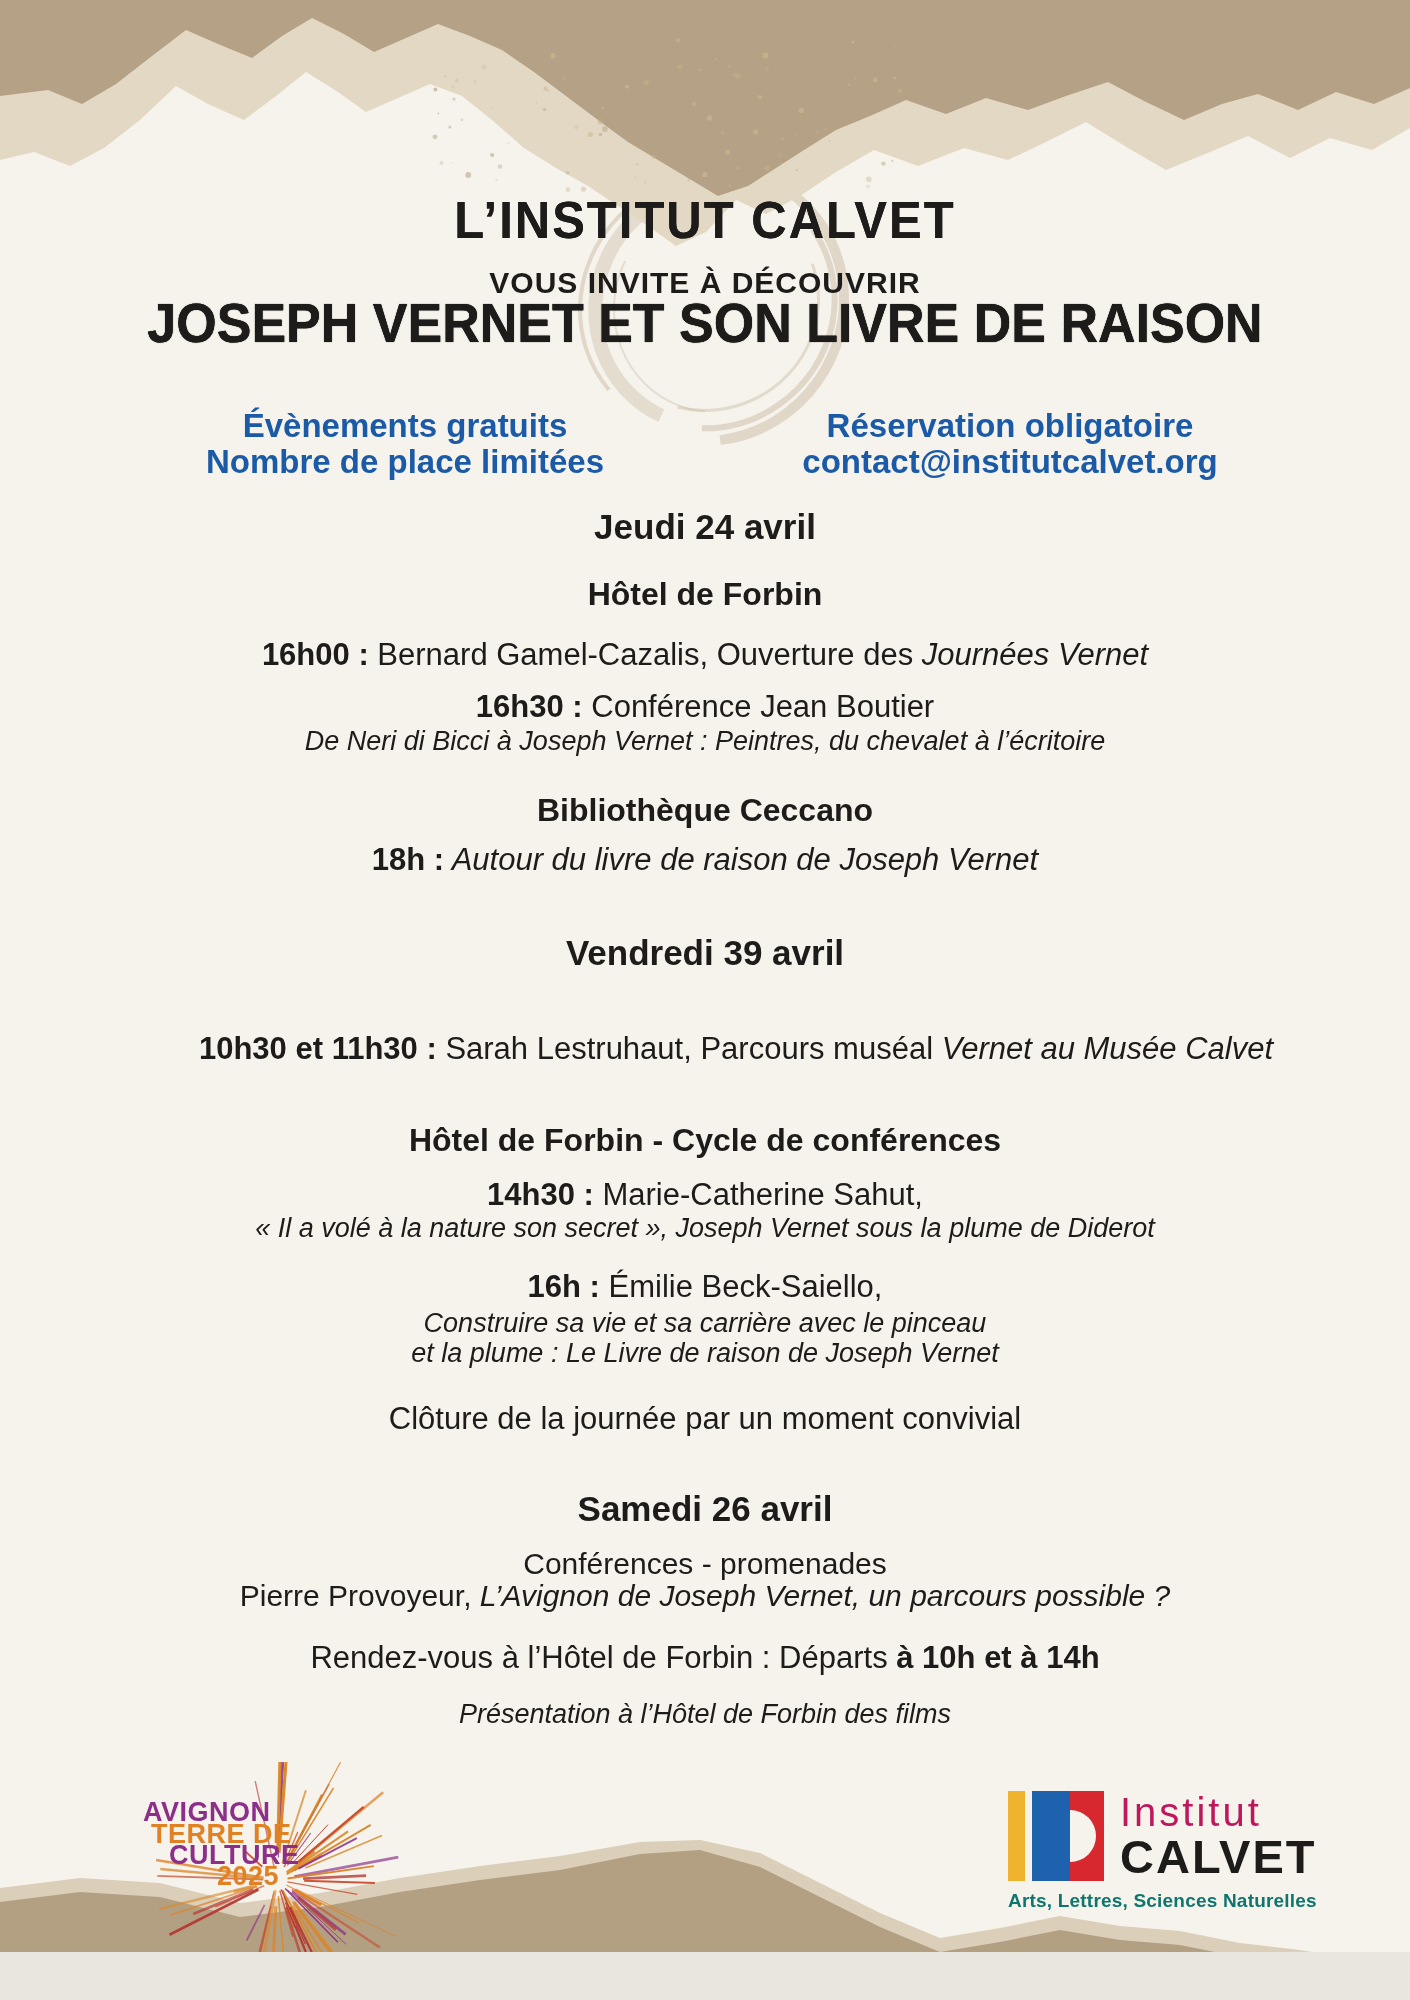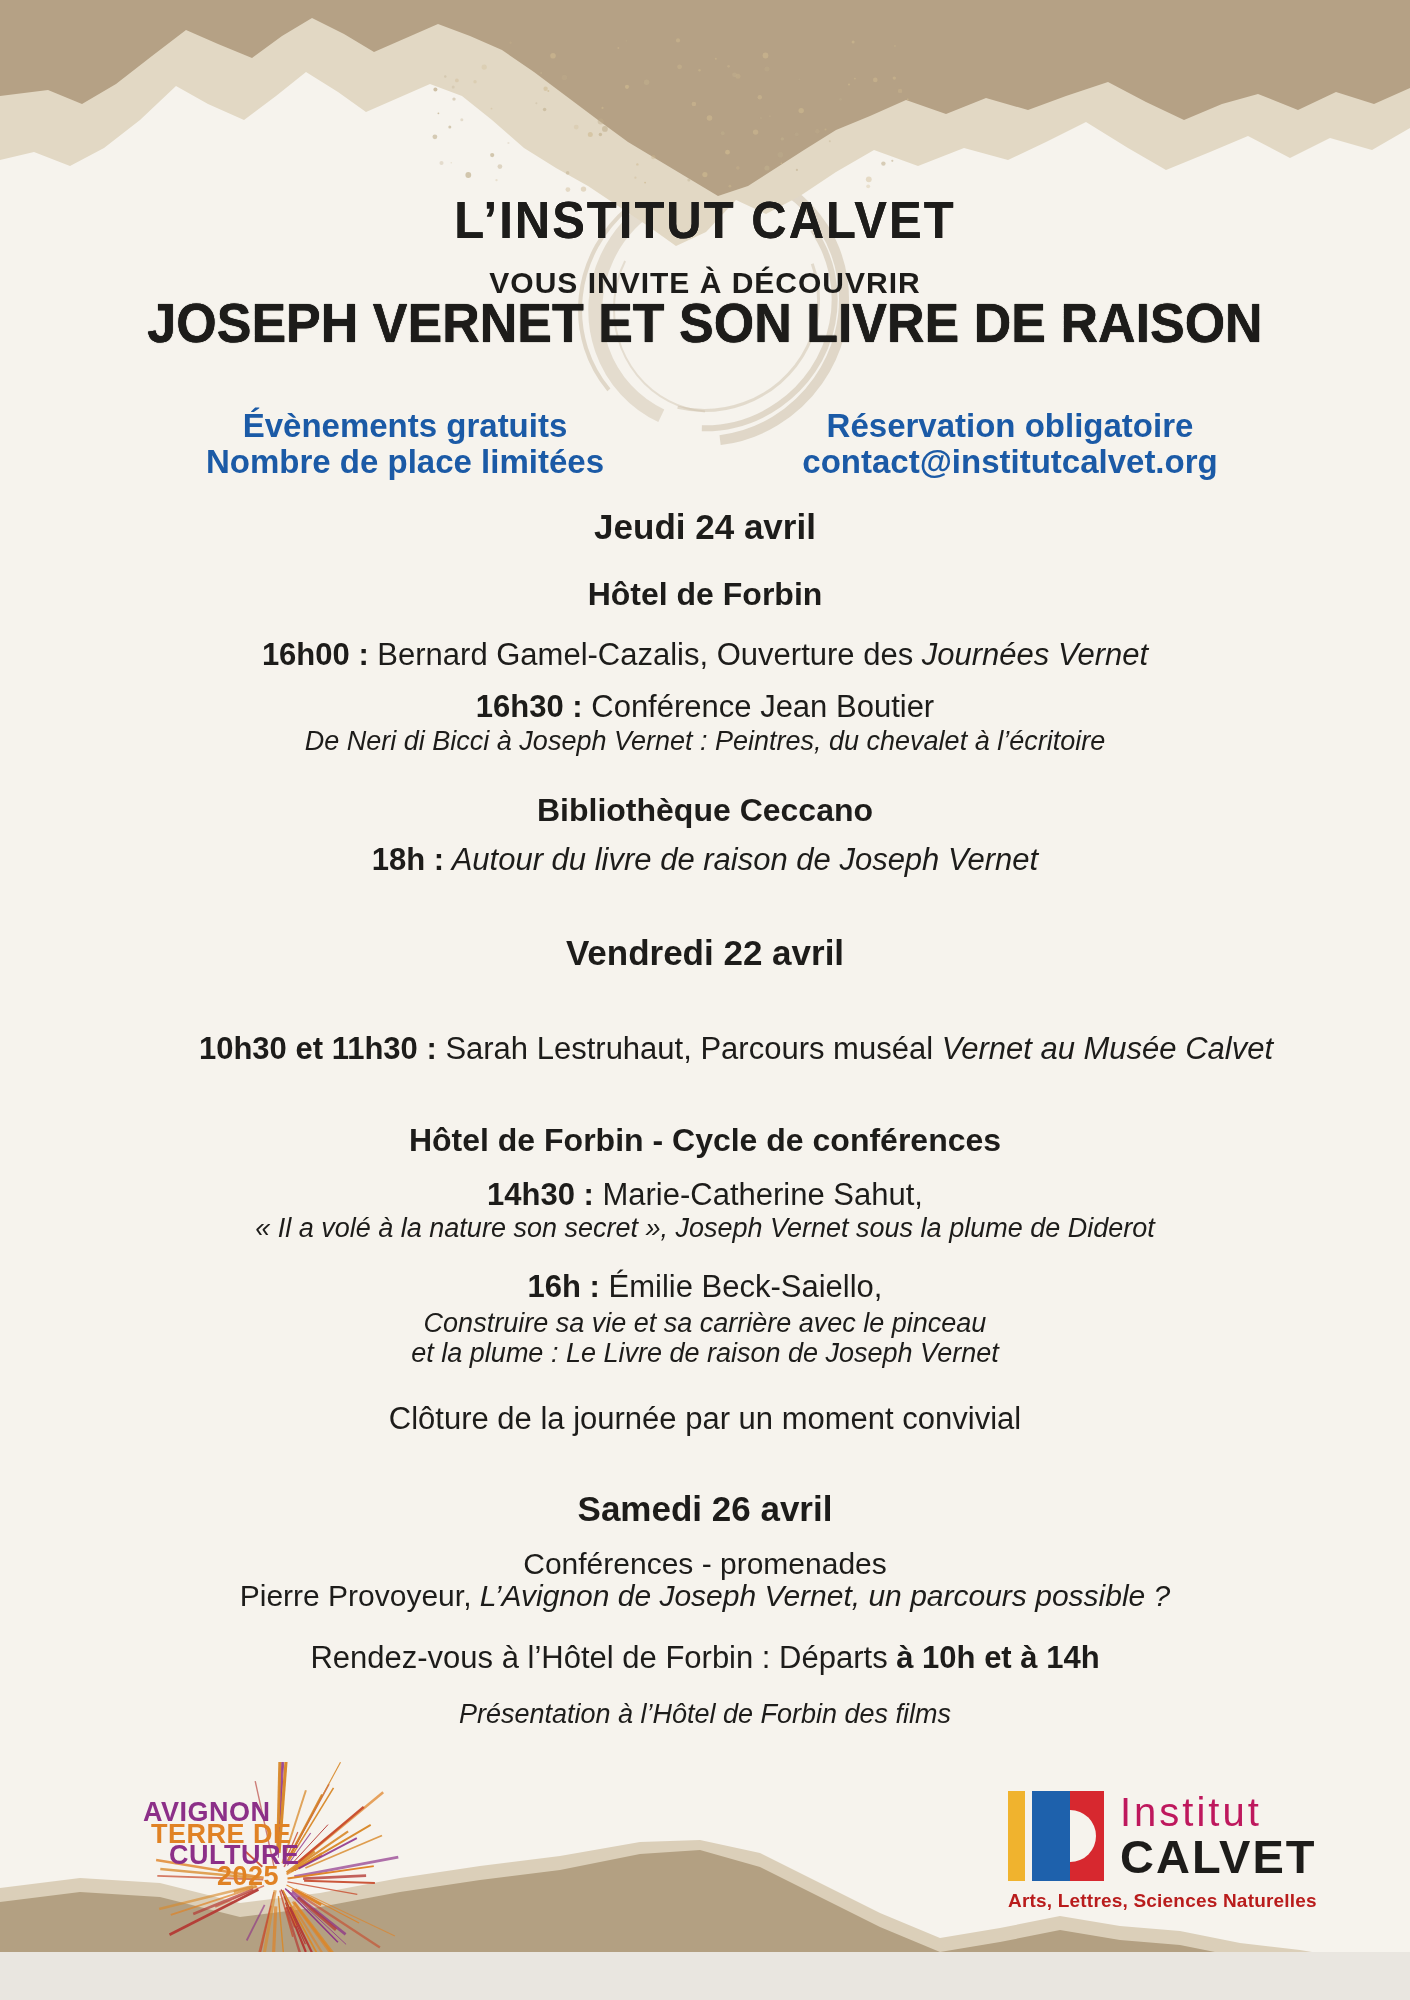--- a/index.html
+++ b/index.html
@@ -30,21 +30,21 @@
   .small{font-size:30px;}
   
   .av-line{position:absolute;font-weight:700;font-size:27px;line-height:1;letter-spacing:.5px;transform:scaleY(1.05);white-space:nowrap;}
   .av-purple{color:#8c2f88;}
   .av-orange{color:#e08224;}
   .calvet{position:absolute;left:1008px;top:1791px;width:340px;}
   .calvet-row{display:flex;align-items:flex-start;}
   .calvet-names{margin-left:16px;display:flex;flex-direction:column;}
   .calvet-n1{font-size:40px;font-weight:400;letter-spacing:3px;line-height:1.05;color:#be185d;}
   .calvet-n2{font-size:47px;font-weight:700;letter-spacing:2px;line-height:1.0;color:#1d1c1a;}
-  .calvet-tag{margin-top:9px;font-size:19px;font-weight:600;letter-spacing:.2px;color:#b91c1c;white-space:nowrap;}
+  .calvet-tag{margin-top:9px;font-size:19px;font-weight:600;letter-spacing:.2px;color:#0f766e;white-space:nowrap;}
 </style>
 </head>
 <body>
 
 <div class="poster">
 
   <svg class="abs" style="left:525px;top:150px;" width="370" height="310" viewBox="0 0 370 310">
     <g fill="none" stroke="#cabca4">
       <ellipse cx="185" cy="155" rx="138" ry="132" stroke-width="10" opacity="0.5" stroke-dasharray="330 520" transform="rotate(-55 185 155)"></ellipse>
       <ellipse cx="183" cy="153" rx="128" ry="124" stroke-width="6" opacity="0.5" stroke-dasharray="280 520" transform="rotate(-35 183 153)"></ellipse>
@@ -166,21 +166,21 @@
   </div>
 
   <div class="line day-h" style="top:507px;">Jeudi 24 avril</div>
   <div class="line venue" style="top:577px;">Hôtel de Forbin</div>
   <div class="line event" style="top:638px;"><span class="b">16h00 :</span><span> Bernard Gamel-Cazalis, Ouverture des </span><span class="i">Journées Vernet</span></div>
   <div class="line event" style="top:690px;"><span class="b">16h30 :</span><span> Conférence Jean Boutier</span></div>
   <div class="line sub" style="top:726px;">De Neri di Bicci à Joseph Vernet : Peintres, du chevalet à l’écritoire</div>
   <div class="line venue" style="top:793px;">Bibliothèque Ceccano</div>
   <div class="line event" style="top:843px;"><span class="b">18h :</span><span class="i"> Autour du livre de raison de Joseph Vernet</span></div>
 
-  <div class="line day-h" style="top:933px;">Vendredi 22 avril</div>
+  <div class="line day-h" style="top:933px;">Vendredi 39 avril</div>
   <div class="line event" style="top:1032px;padding-left:31px;"><span class="b">10h30 et 11h30 :</span><span> Sarah Lestruhaut, Parcours muséal </span><span class="i">Vernet au Musée Calvet</span></div>
   <div class="line venue" style="top:1123px;">Hôtel de Forbin - Cycle de conférences</div>
   <div class="line event" style="top:1178px;"><span class="b">14h30 :</span><span> Marie-Catherine Sahut,</span></div>
   <div class="line sub" style="top:1213px;">« Il a volé à la nature son secret », Joseph Vernet sous la plume de Diderot</div>
   <div class="line event" style="top:1270px;"><span class="b">16h :</span><span> Émilie Beck-Saiello,</span></div>
   <div class="line sub" style="top:1308px;">Construire sa vie et sa carrière avec le pinceau</div>
   <div class="line sub" style="top:1338px;">et la plume : Le Livre de raison de Joseph Vernet</div>
   <div class="line plain" style="top:1402px;">Clôture de la journée par un moment convivial</div>
 
   <div class="line day-h" style="top:1489px;">Samedi 26 avril</div>

